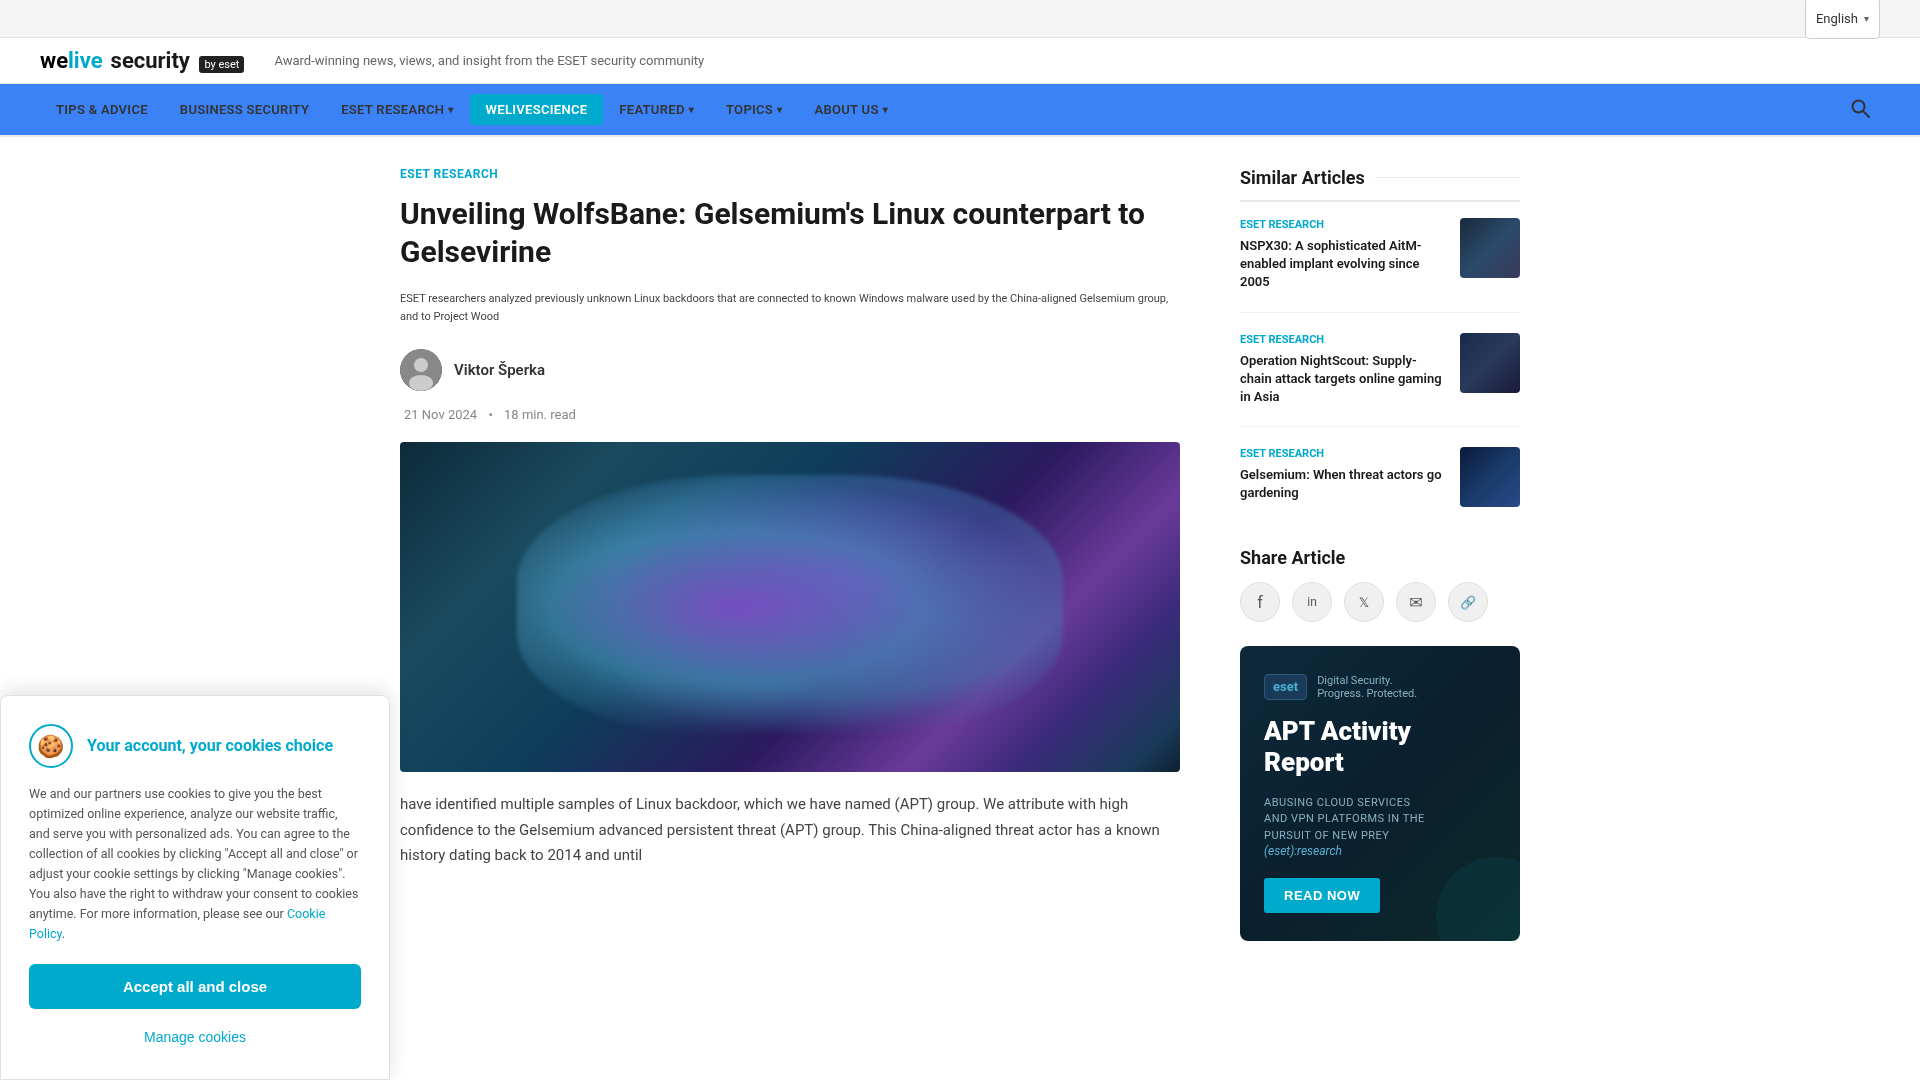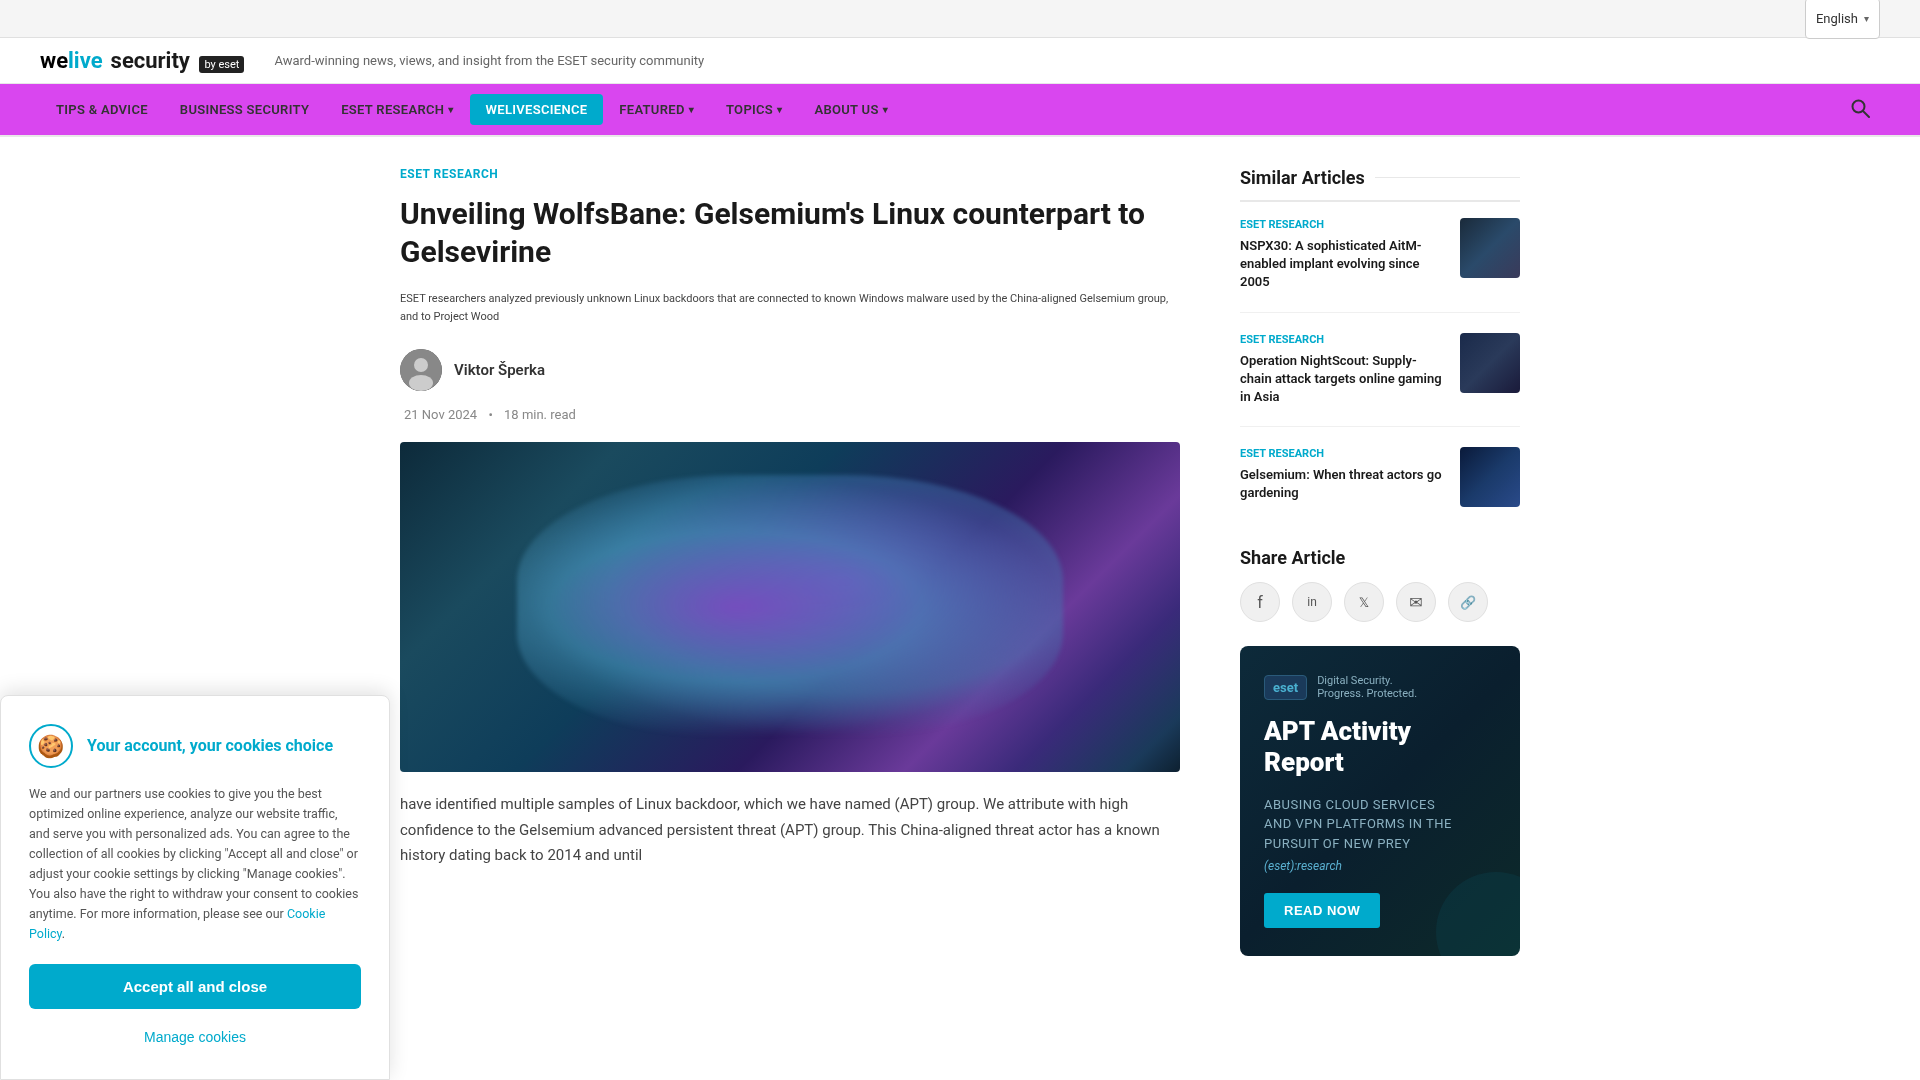--- a/index.html
+++ b/index.html
@@ -49,21 +49,21 @@
     .logo span.security { color: #1a1a1a; margin-left: 8px; }
     .logo-by { font-size: 11px; color: #666; background: #222; color: #fff; padding: 2px 5px; border-radius: 3px; margin-left: 4px; font-weight: 400; }
     .tagline {
       font-size: 13px;
       color: #666;
       flex: 1;
     }
 
     
     .nav {
-      background: #d946ef;
+      background: #3b82f6;
       border-bottom: 2px solid #e8e8e8;
       display: flex;
       align-items: center;
       padding: 0 40px;
       gap: 0;
     }
     .nav-item {
       padding: 18px 16px;
       font-size: 13px;
       font-weight: 600;
@@ -270,21 +270,20 @@
     .apt-banner {
       background: linear-gradient(135deg, #0d2a3a 0%, #0a1f2e 50%, #0d2a2a 100%);
       border-radius: 8px;
       padding: 28px 24px;
       color: #fff;
       position: relative;
       overflow: hidden;
     }
     .apt-banner-logo {
       display: flex;
-      align-items: center;
       gap: 8px;
       margin-bottom: 16px;
     }
     .eset-badge {
       background: #1a3a5a;
       border: 1px solid #2a5a7a;
       border-radius: 4px;
       padding: 4px 8px;
       font-size: 13px;
       font-weight: 700;
@@ -296,26 +295,25 @@
       margin-left: 2px;
     }
     .apt-banner h2 {
       font-size: 26px;
       font-weight: 900;
       line-height: 1.2;
       margin-bottom: 16px;
       color: #fff;
     }
     .apt-banner-desc {
-      font-size: 13px;
+      font-size: 11px;
       text-transform: uppercase;
       letter-spacing: 0.5px;
       color: #8ab0c0;
       line-height: 1.5;
-      margin-bottom: 6px;
     }
     .apt-banner-brand {
       font-size: 12px;
       color: #5ab0d0;
       font-style: italic;
       margin-bottom: 20px;
     }
     .apt-read-now {
       background: #00aacc;
       color: #fff;

